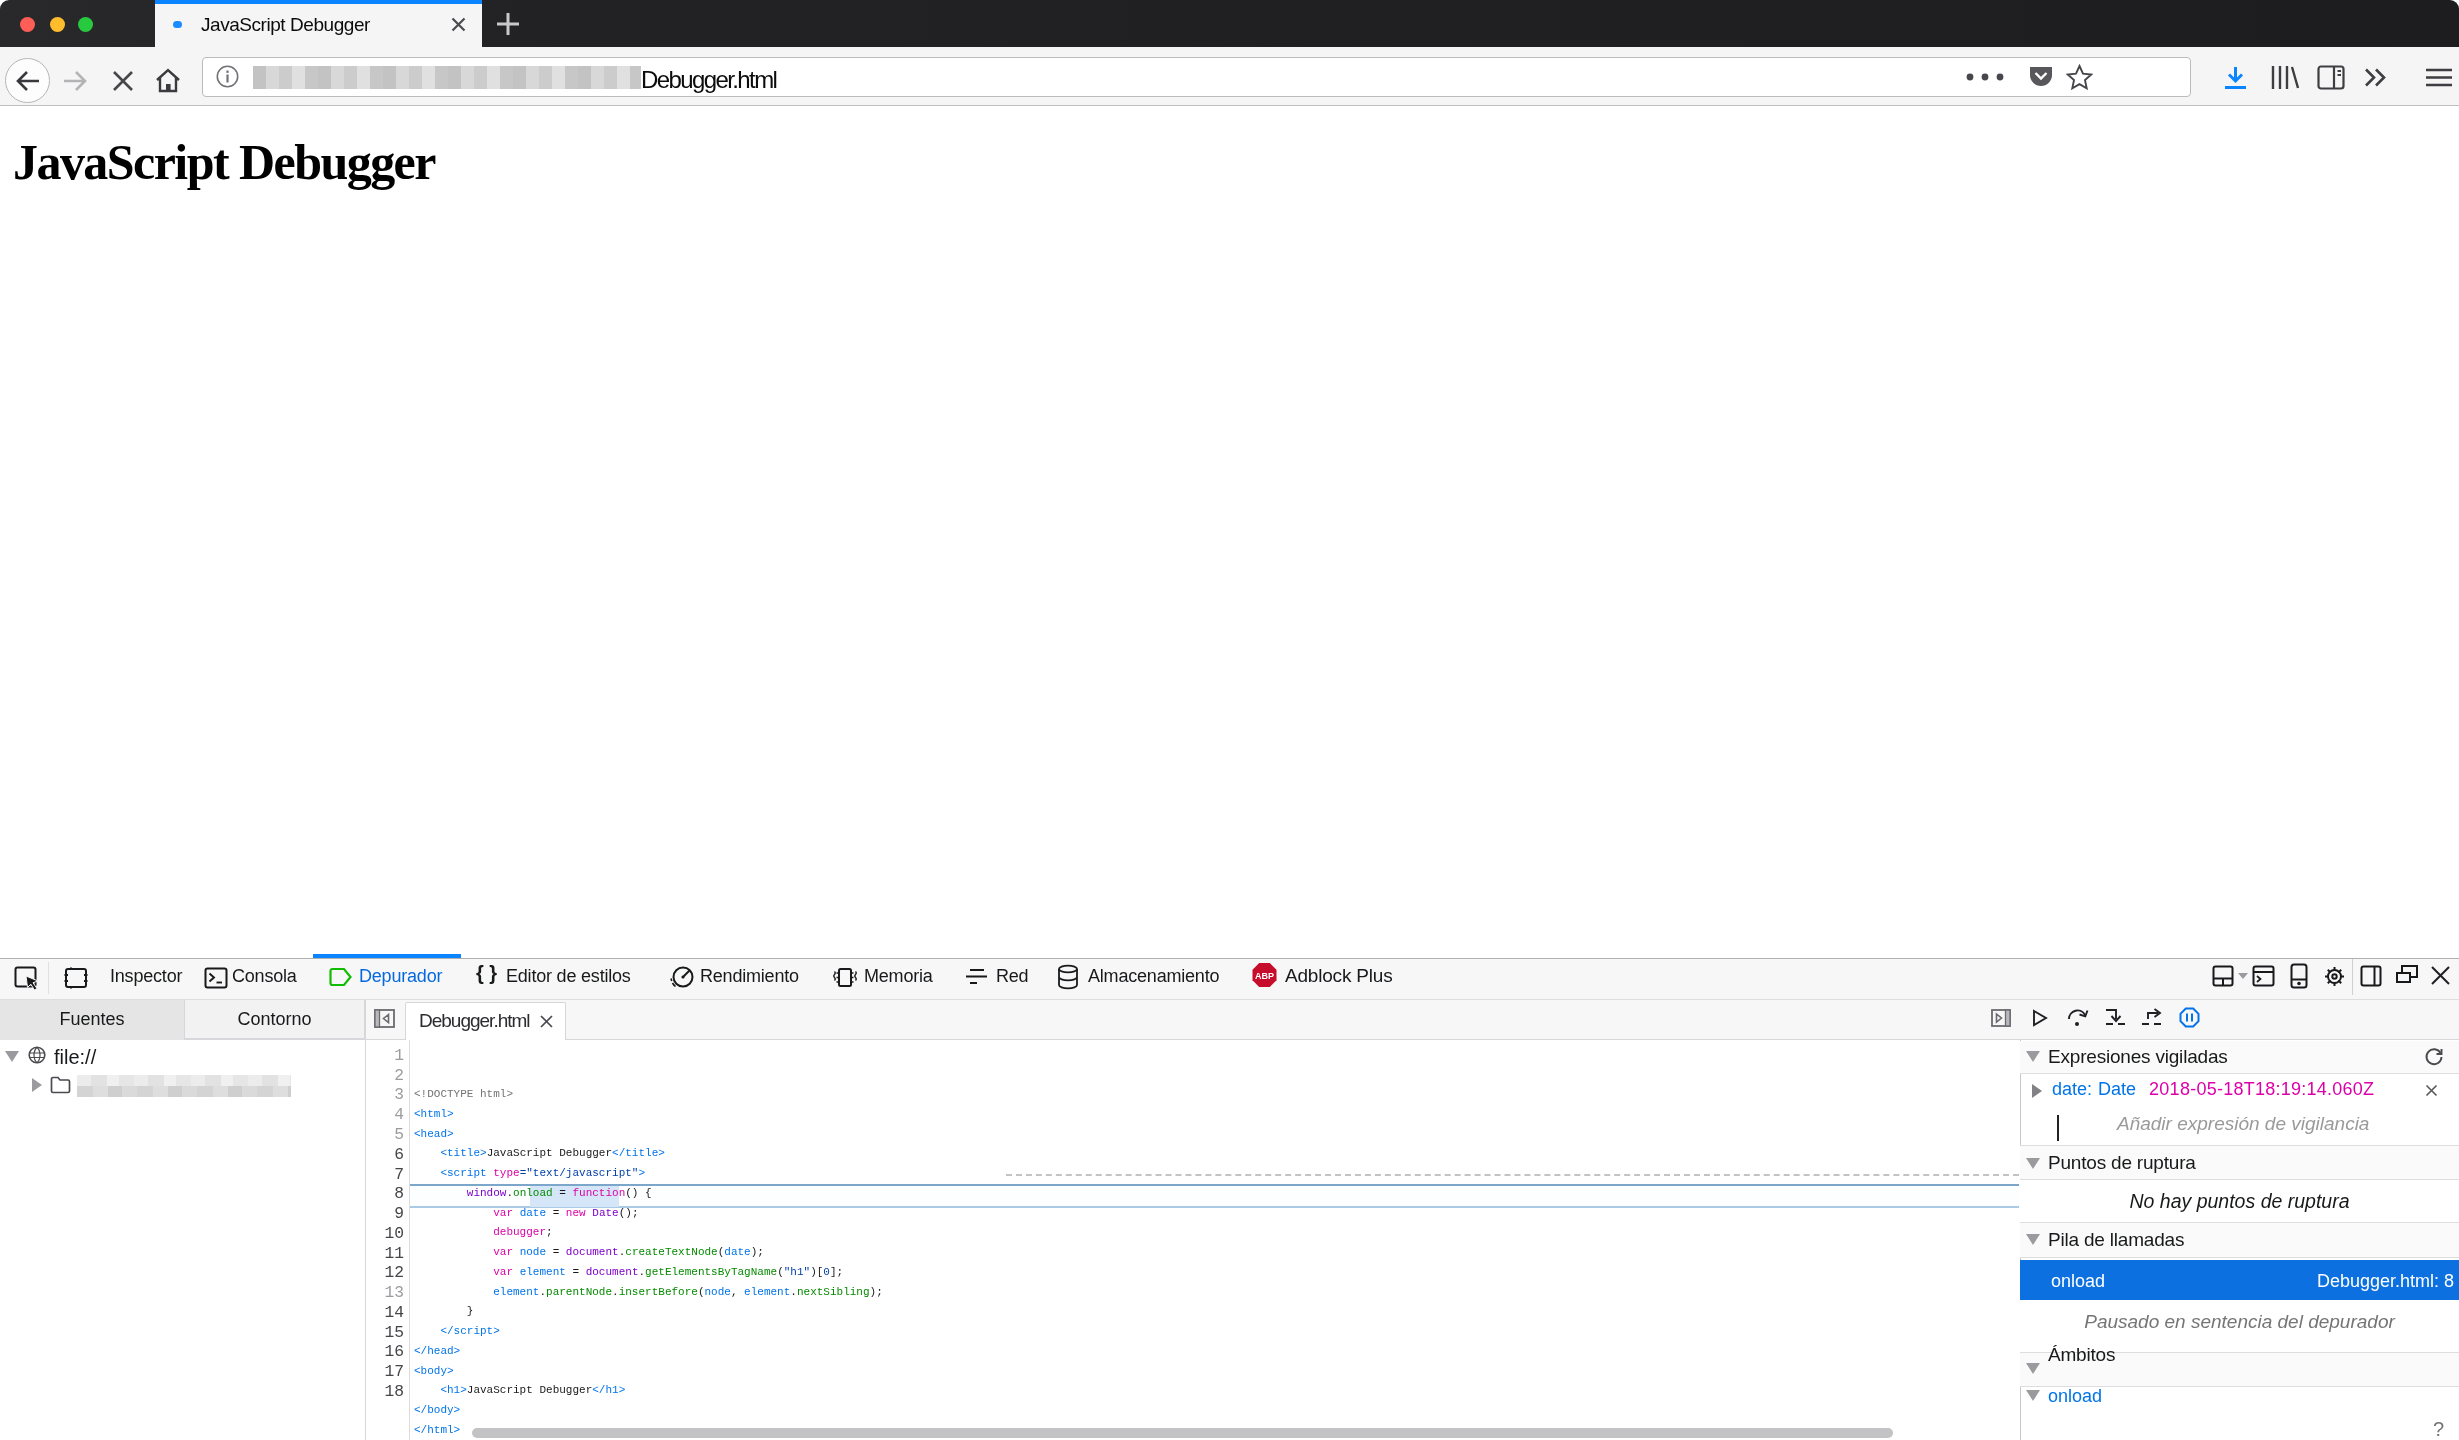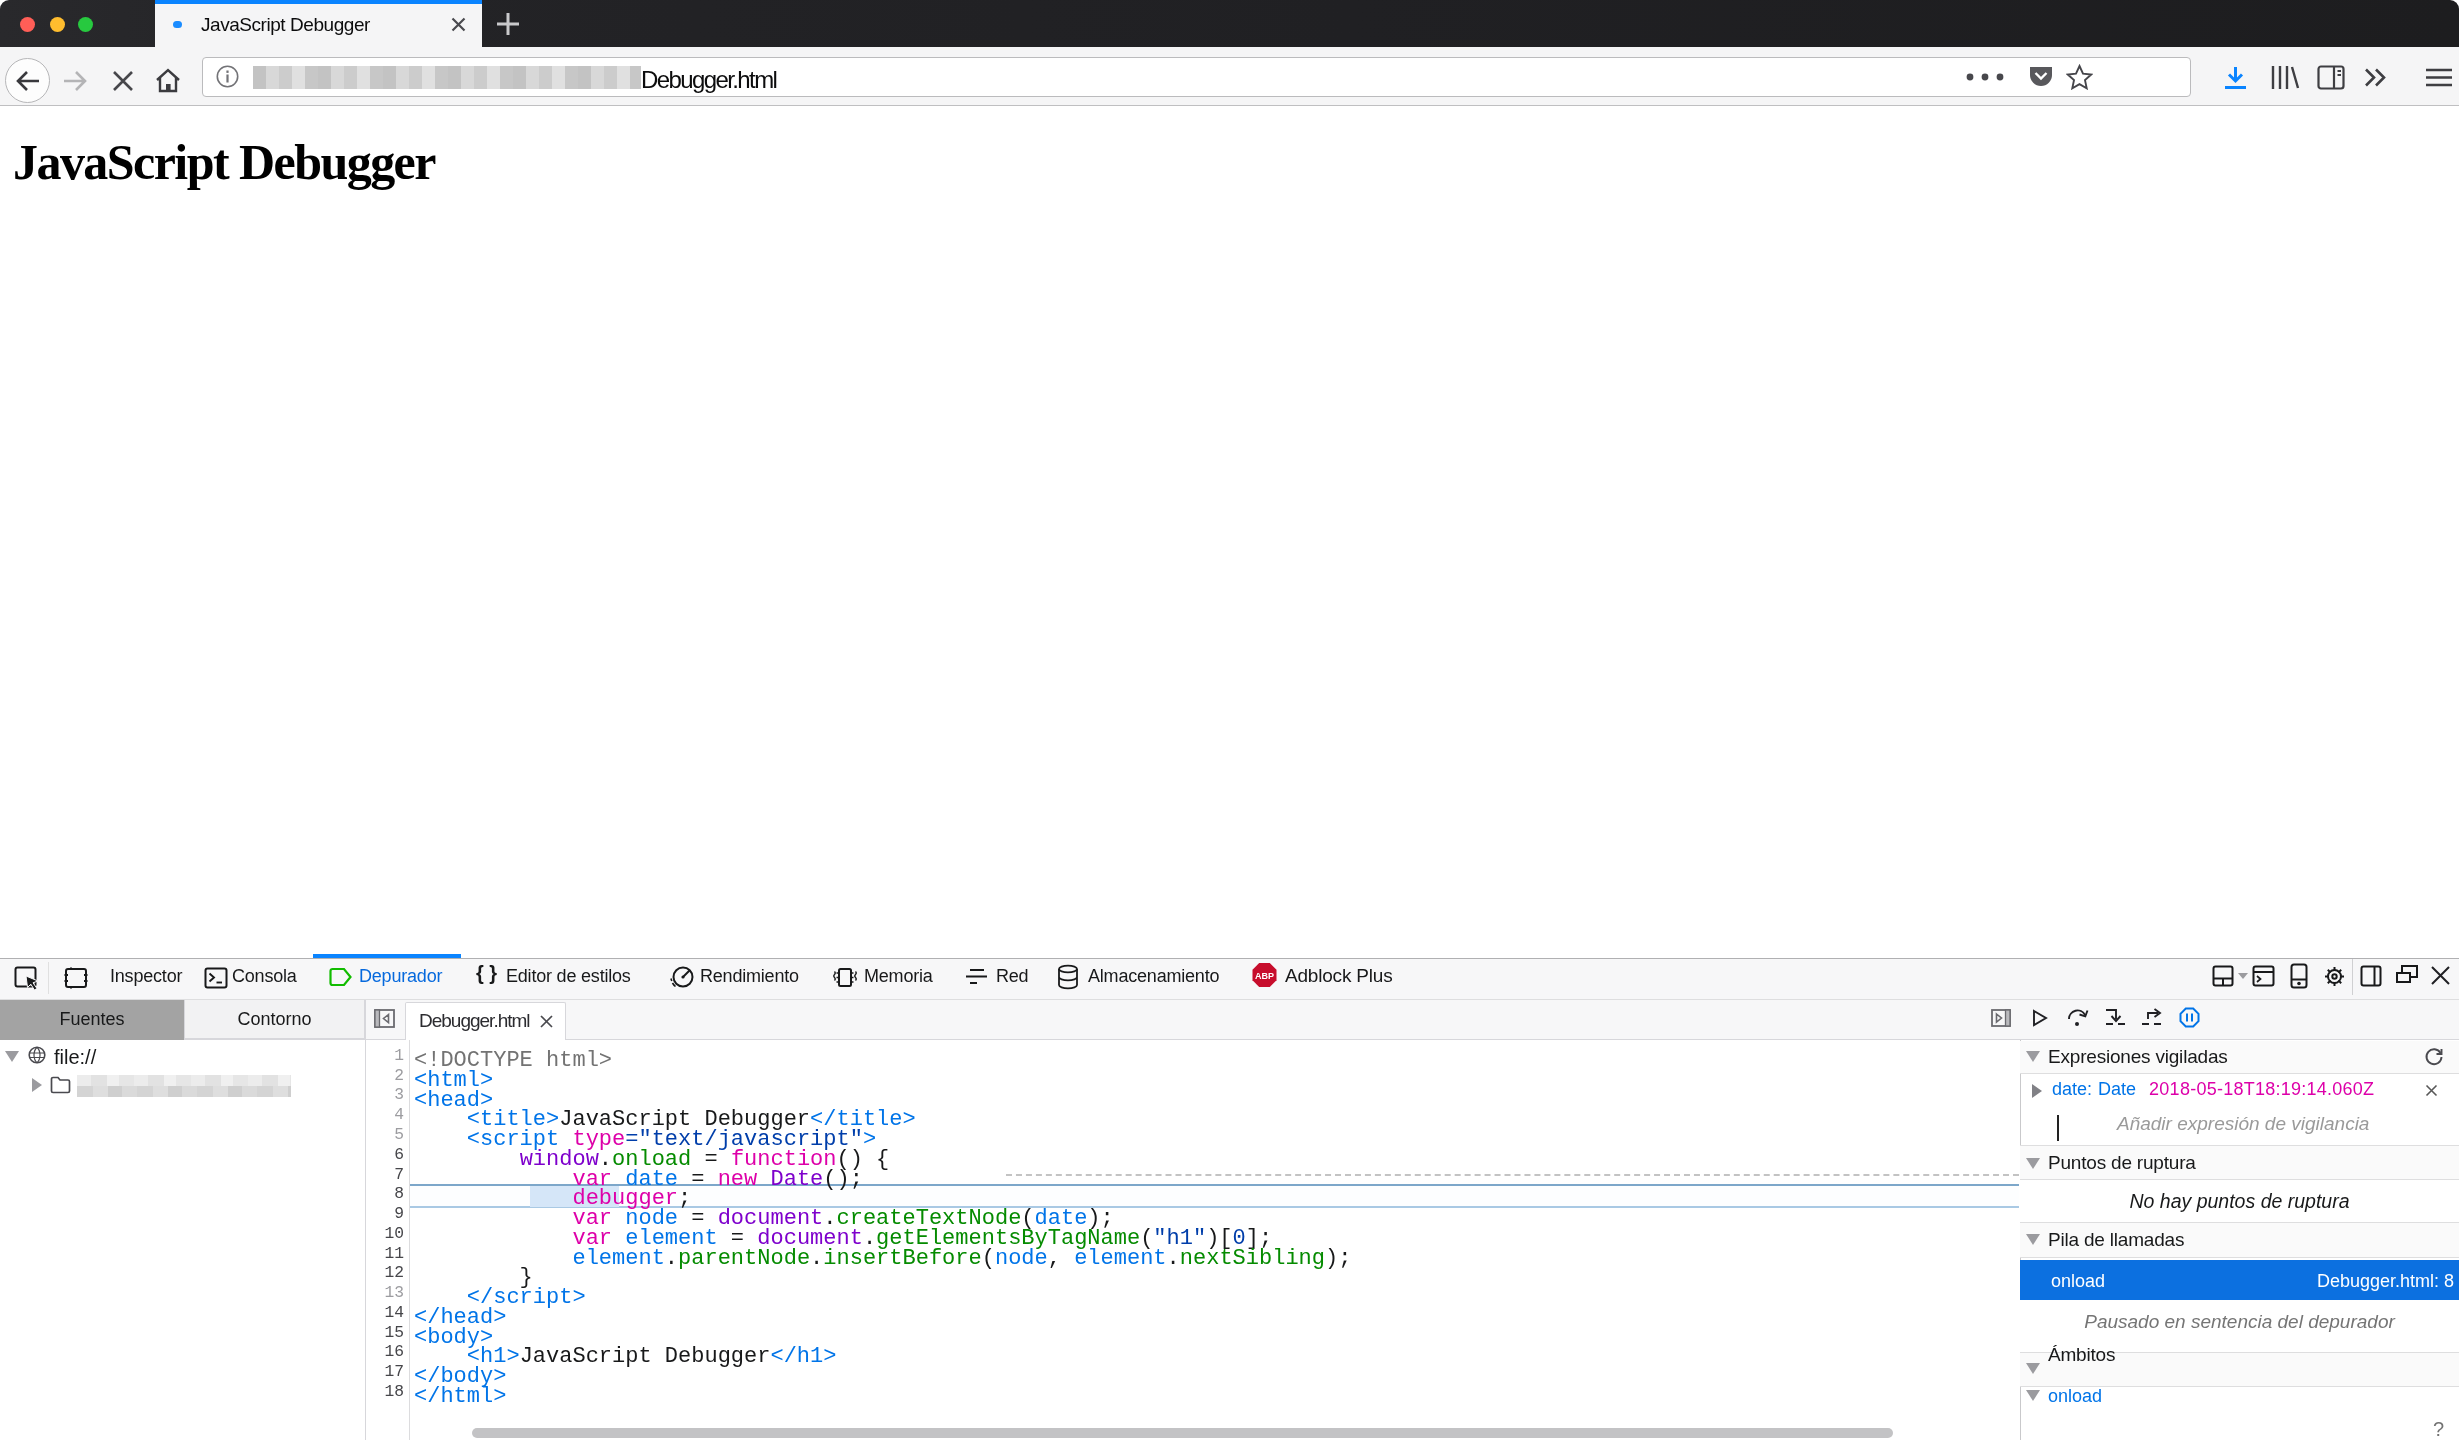--- a/index.html
+++ b/index.html
@@ -31,22 +31,22 @@
   #depline{left:313px;top:954px;width:148px;height:4px;background:#0a84ff;}
   .dttab{top:966px;font-size:18px;color:#18191a;letter-spacing:-0.2px;}
   #row2{left:0;top:1000px;width:2459px;height:40px;background:#f7f7f8;
     border-bottom:1px solid #d7d7db;box-sizing:border-box;}
   .ptab{top:1000px;height:39px;font-size:18px;color:#18191a;text-align:center;}
   
   #gutter{left:366px;top:1040px;width:43px;height:400px;background:#fff;}
   .ln{position:absolute;right:5px;font-family:"Liberation Mono",monospace;
       font-size:16.3px;line-height:19.765px;color:#9c9ca0;}
   .lnd{color:#46464a;}
-  #code{left:414px;top:1051px;font-family:"Liberation Mono",monospace;
-    font-size:22px;line-height:19.765px;color:#18191a;white-space:pre;}
+  #code{left:414px;top:1085px;font-family:"Liberation Mono",monospace;
+    font-size:11px;line-height:19.765px;color:#18191a;white-space:pre;}
   .tg{color:#0074e8;}  
   .gy{color:#737373;}  
   .mg{color:#dd00a9;}  
   .st{color:#003eaa;}  
   .gr{color:#058b00;}  
   .pu{color:#7e00cc;}  
   
   #rpanel{left:2020px;top:1040px;width:439px;height:400px;background:#fff;
      border-left:1px solid #c9c9cb;box-sizing:content-box;}
   .hdr{position:absolute;left:0;width:439px;background:#fafafa;
@@ -242,21 +242,21 @@
   </svg>
 <svg class="abs" style="left:2395px;top:964px" width="24" height="24" viewBox="0 0 24 24">
  <rect x="7" y="2" width="15" height="11" stroke="#18191a" stroke-width="2" fill="none"></rect>
  <rect x="2" y="9" width="13" height="9" stroke="#18191a" stroke-width="2" fill="#f7f7f8"></rect>
   </svg>
 <svg class="abs" style="left:2430px;top:965px" width="21" height="21" viewBox="0 0 21 21">
  <path d="M2 2 L19 19 M19 2 L2 19" stroke="#202024" stroke-width="2"></path>
   </svg>
 <div class="abs" id="row2"></div>
 
-<div class="abs ptab" style="left:0;width:184px;height:40px;background:#a3a3a3;border-right:1px solid #d7d7db;line-height:39px;">Fuentes</div>
+<div class="abs ptab" style="left:0;width:184px;height:40px;background:#e5e5e5;border-right:1px solid #d7d7db;line-height:39px;">Fuentes</div>
 <div class="abs ptab" style="left:185px;width:180px;background:#f2f2f3;border-right:1px solid #d7d7db;border-bottom:1px solid #d7d7db;line-height:39px;box-sizing:border-box;">Contorno</div>
 
 <svg class="abs" style="left:374px;top:1009px" width="21" height="19" viewBox="0 0 21 19">
  <rect x="1" y="1" width="19" height="17" stroke="#6a6a6f" stroke-width="1.8" fill="none"></rect>
  <rect x="1" y="1" width="4.5" height="17" fill="#b9b9bd" stroke="#6a6a6f" stroke-width="1.3"></rect>
  <path d="M14.5 5.5 L9.5 9.5 L14.5 13.5 Z" fill="none" stroke="#6a6a6f" stroke-width="1.6"></path>
   </svg>
 <div class="abs" style="left:405px;top:1002px;width:161px;height:38px;background:#fff;
   border:1px solid #d7d7db;border-bottom:none;border-radius:2px 2px 0 0;box-sizing:border-box;"></div>
 <div class="abs" style="left:419px;top:1009.5px;font-size:19px;color:#2c2c30;letter-spacing:-1px;">Debugger.html</div>

